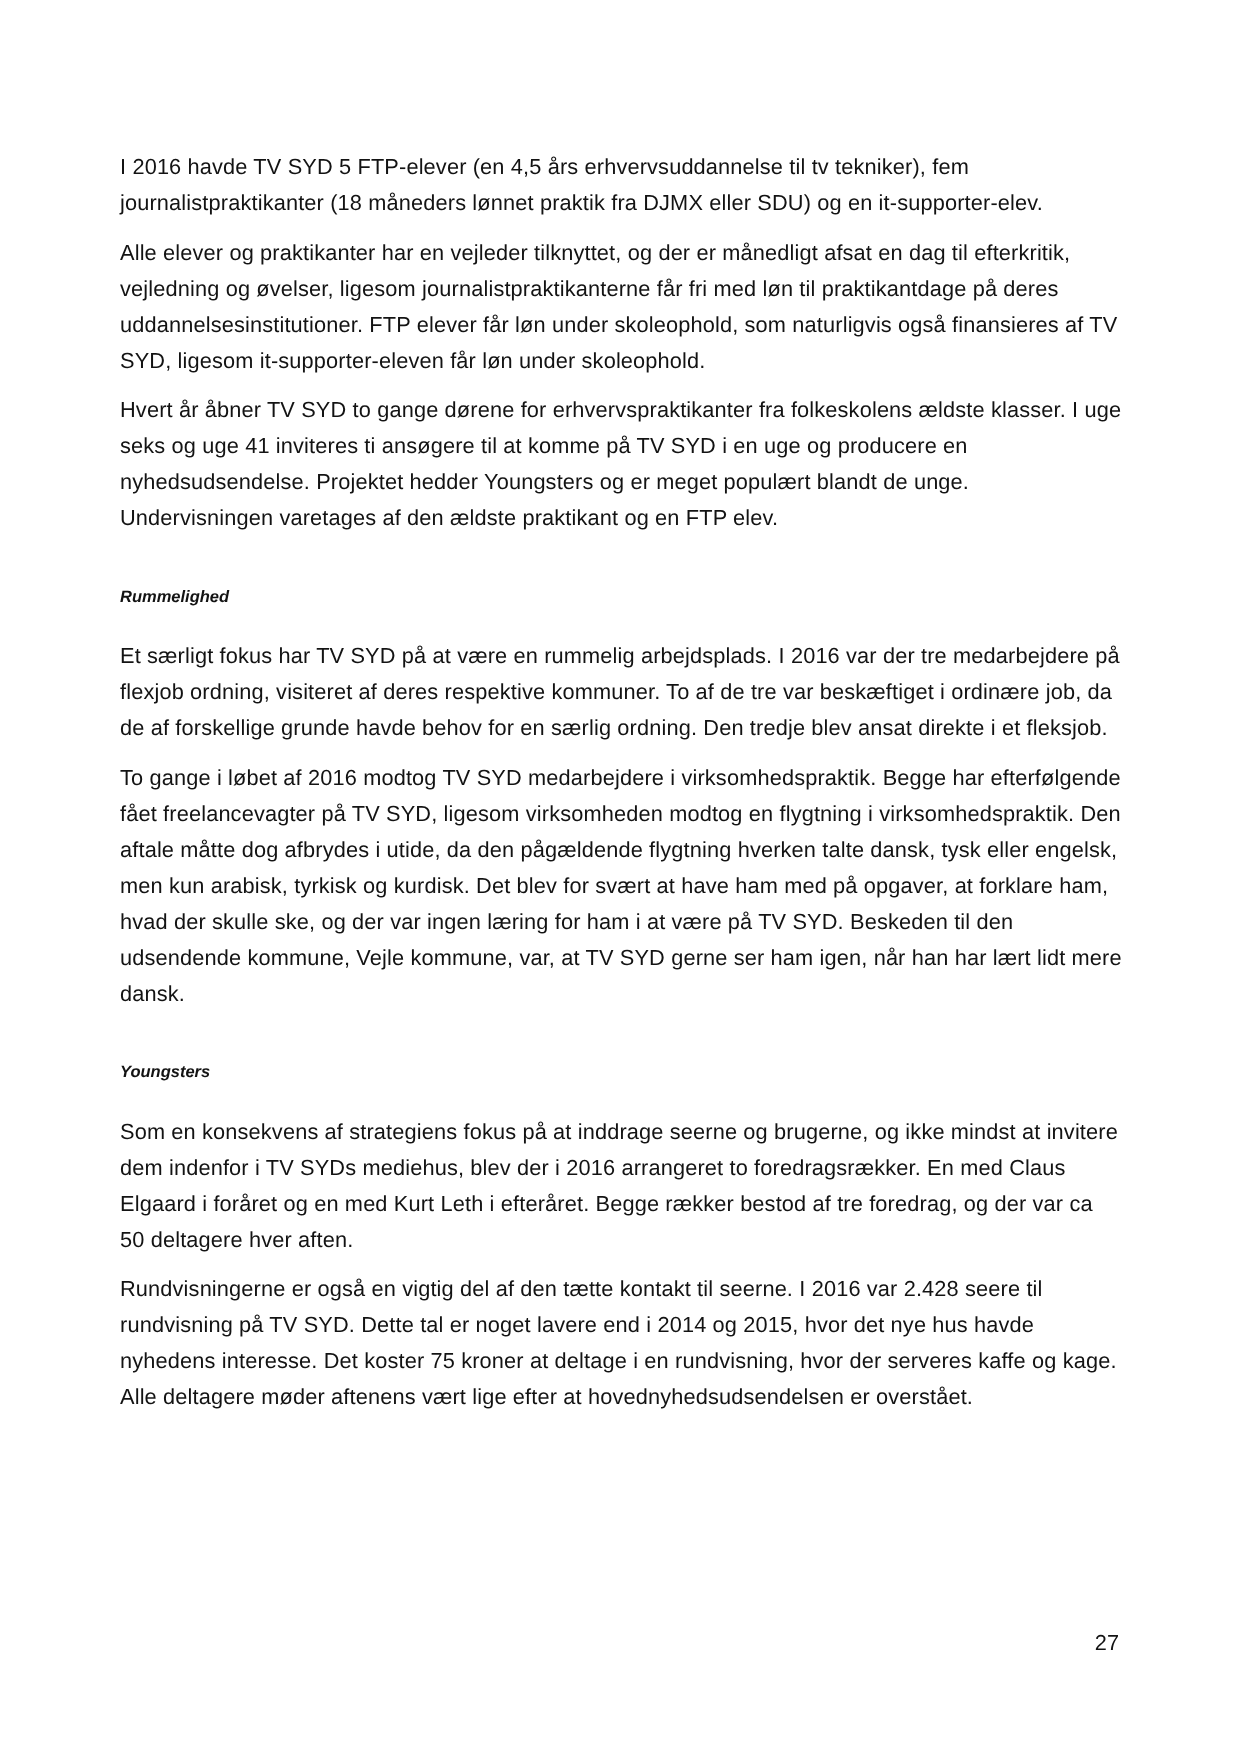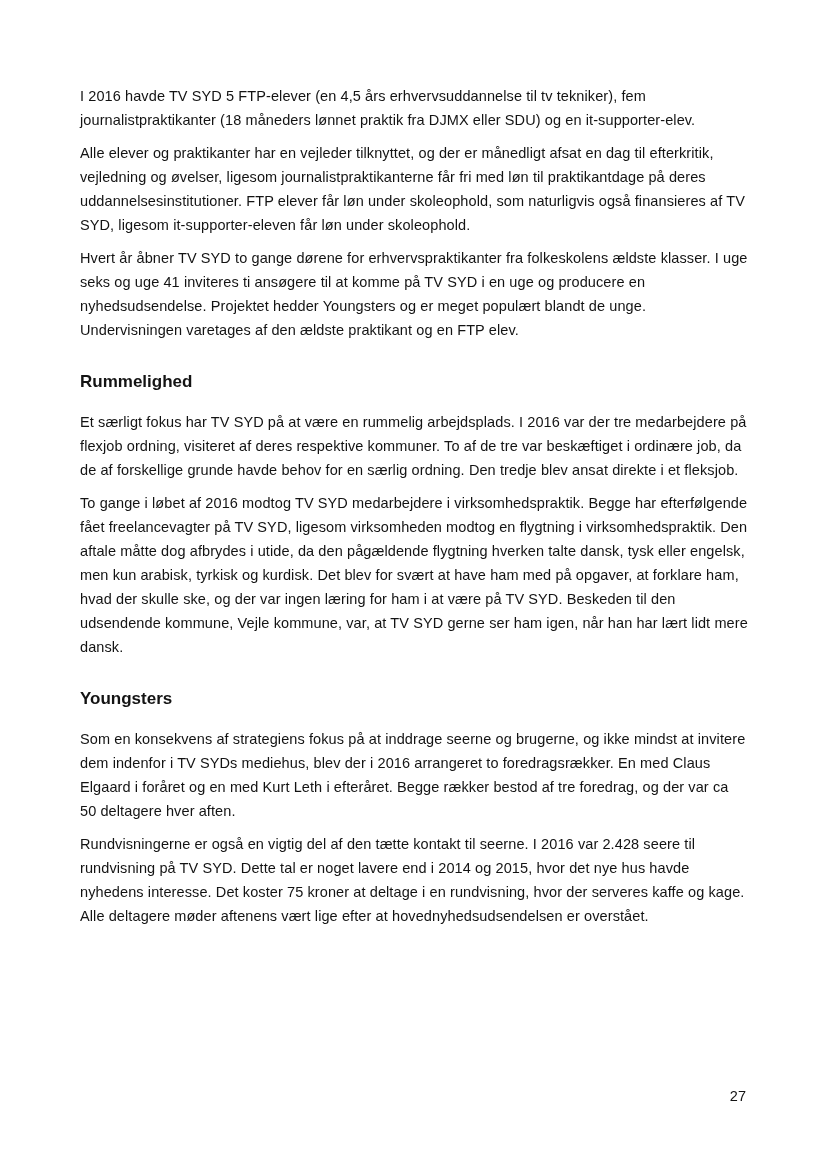--- a/index.html
+++ b/index.html
@@ -12,35 +12,36 @@
     width: 826px;
     height: 1168px;
     background: #ffffff;
     font-family: "Liberation Sans", sans-serif;
     color: #131313;
     overflow: hidden;
   }
   .content {
     position: absolute;
     left: 80px;
-    top: 84px;
+    top: 100px;
     width: 668px;
   }
   .para {
     font-size: 14.5px;
     line-height: 24px;
     margin: 0 0 9px 0;
     text-align: left;
     letter-spacing: 0.1px;
   }
   .heading {
-    font-size: 17px;
+    font-size: 11px;
     line-height: 24px;
     font-weight: bold;
     margin: 28px 0 16px 0;
+    font-style: italic;
   }
   .page-number {
     position: absolute;
     right: 80px;
     bottom: 62px;
     font-size: 14.5px;
     line-height: 20px;
     color: #131313;
   }
 </style>

